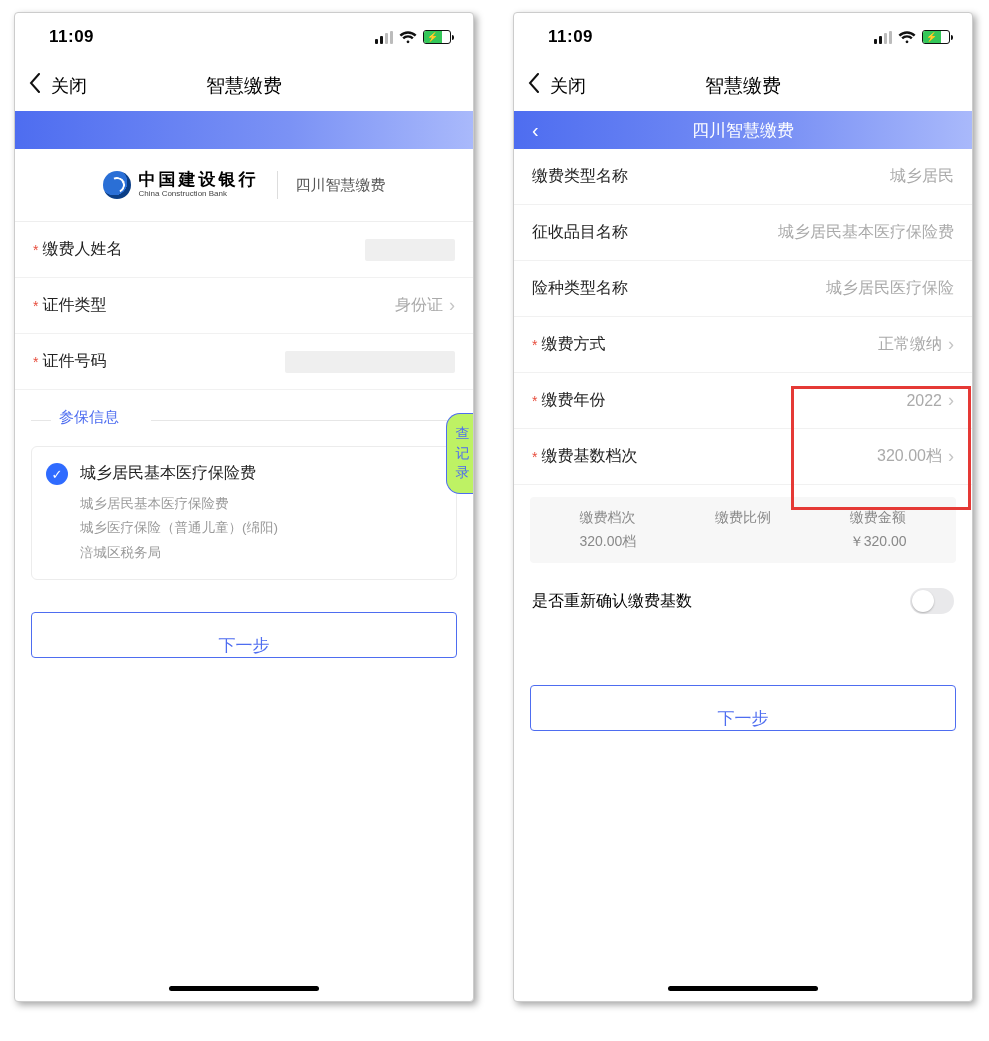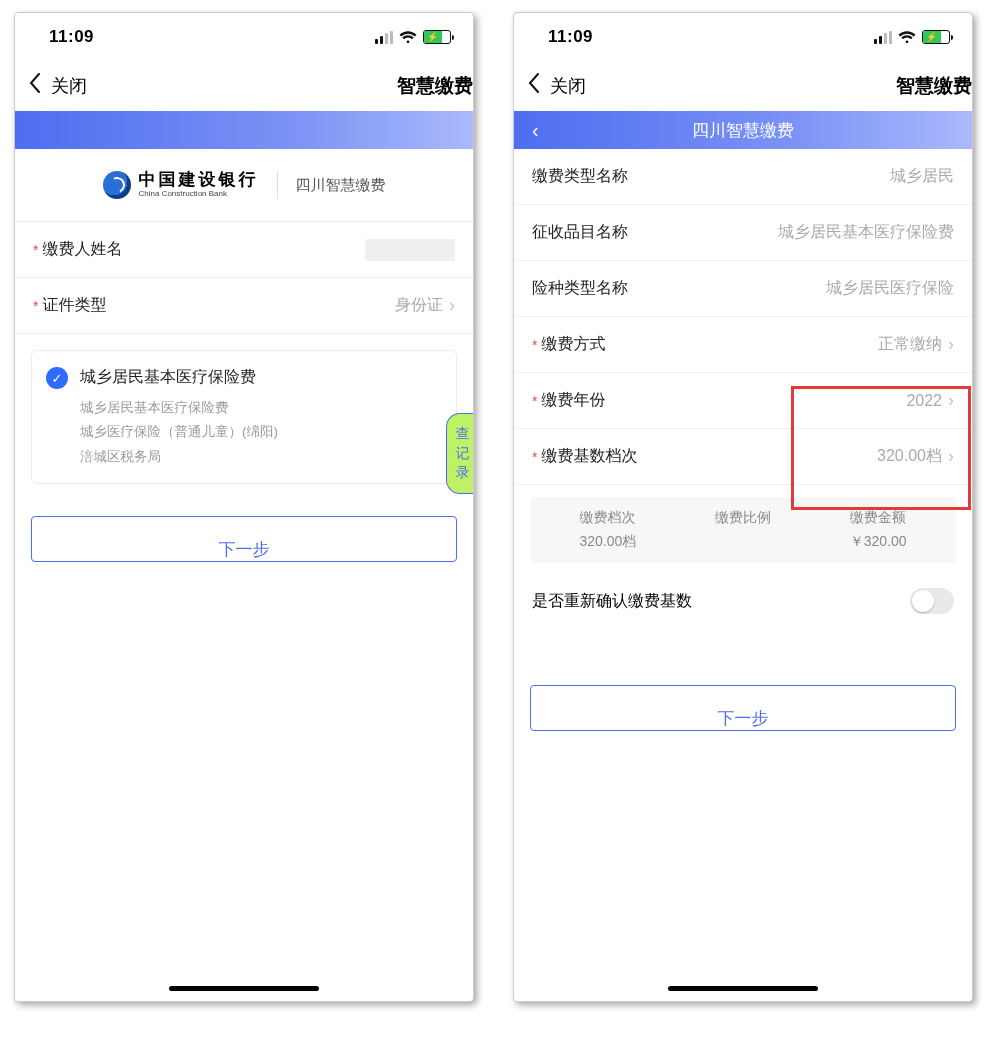--- a/index.html
+++ b/index.html
@@ -56,22 +56,22 @@
   .navbar {
     height: 50px;
     display: flex;
     align-items: center;
     position: relative;
     padding: 0 14px;
   }
   .nav-back { font-size: 22px; color:#111; padding-right:4px; }
   .nav-close { font-size: 18px; margin-left: 6px; }
   .nav-title {
-    position: absolute; left: 0; right: 0; text-align: right;
-    font-size: 19px; font-weight: 700; pointer-events:none;
+    position: absolute; left: 0; right: 0; text-align: center;
+    font-size: 19px; font-weight: 400; pointer-events:none;
   }
 
   
   .grad-banner {
     height: 38px;
     background: linear-gradient(90deg, #4e6df0 0%, #7b92f5 60%, #a9b9fb 100%);
   }
   .grad-banner.with-title {
     display:flex; align-items:center; justify-content:center; color:#fff; font-size:17px; position:relative;
   }
@@ -272,22 +272,31 @@
           <span class="input-mask"></span>
         </span>
     </div>
     <div class="row required">
       <span class="lbl">证件类型</span>
       <span class="val">
         <span>身份证</span>
         <span class="chev">›</span>
       </span>
     </div>
-  </div>
-
+    <div class="row required">
+      <span class="lbl">证件号码</span>
+      <span class="val">
+          <span class="input-mask wide"></span>
+        </span>
+    </div>
+  </div>
+
+  <div class="sect-label">
+    <span>参保信息</span>
+  </div>
 
   <div class="query-tab">
     <span>查记录</span>
   </div>
 
   <div class="card">
     <span class="check-circle">✓</span>
     <div class="card-body">
       <div class="title">城乡居民基本医疗保险费</div>
       <div class="line">城乡居民基本医疗保险费</div>

